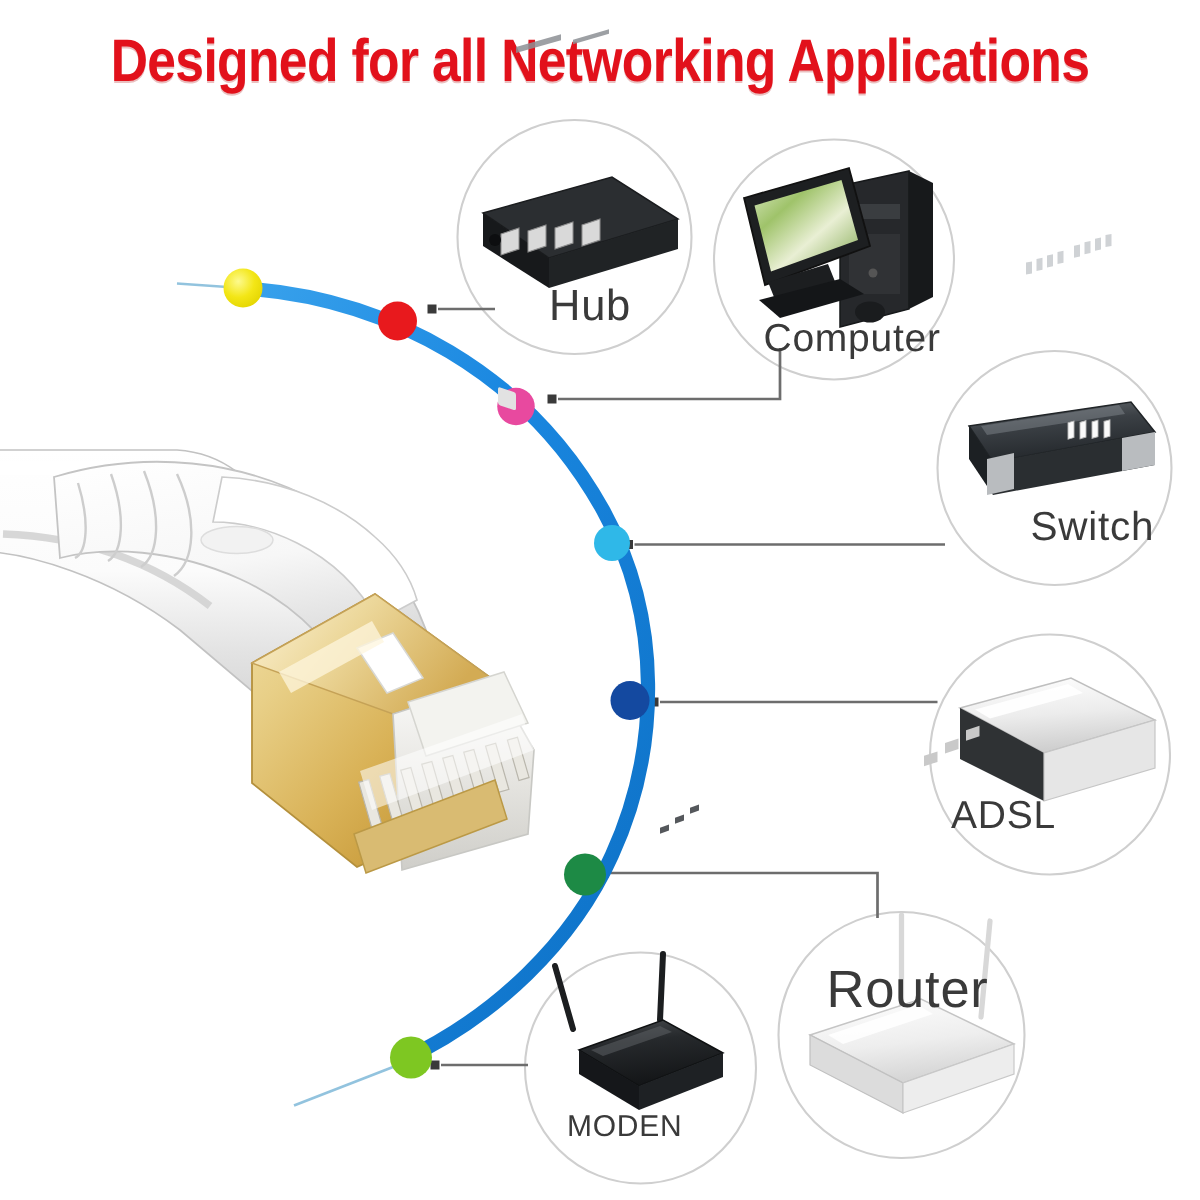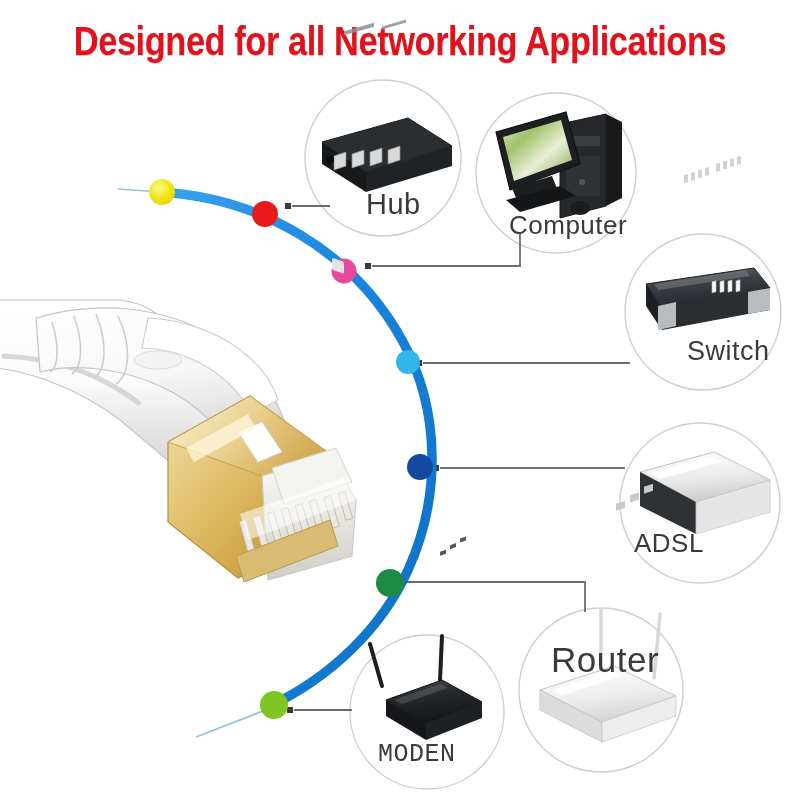--- a/index.html
+++ b/index.html
@@ -39,21 +39,21 @@
     font-family:"Liberation Sans", sans-serif;
     font-weight:400;
     white-space:nowrap;
     letter-spacing:0.5px;
   }
   .lbl-hub{left:318px;top:188px;font-size:29px;margin-left:48px;}
   .lbl-computer{left:509px;top:210px;font-size:26px;}
   .lbl-switch{left:651px;top:336px;font-size:27px;margin-left:36px;}
   .lbl-adsl{left:634px;top:528px;font-size:26px;}
   .lbl-router{left:519px;top:640px;font-size:35px;margin-left:32px;}
-  .lbl-moden{left:378px;top:740px;font-size:25px;font-family:Liberation Mono, monospace;}
+  .lbl-moden{left:378px;top:740px;font-size:20px;}
 </style>
 </head>
 <body>
 
 <div id="stage">
 
   <div class="title">Designed for all Networking Applications</div>
 
   <svg class="art" viewBox="0 0 800 800">
     <defs>

